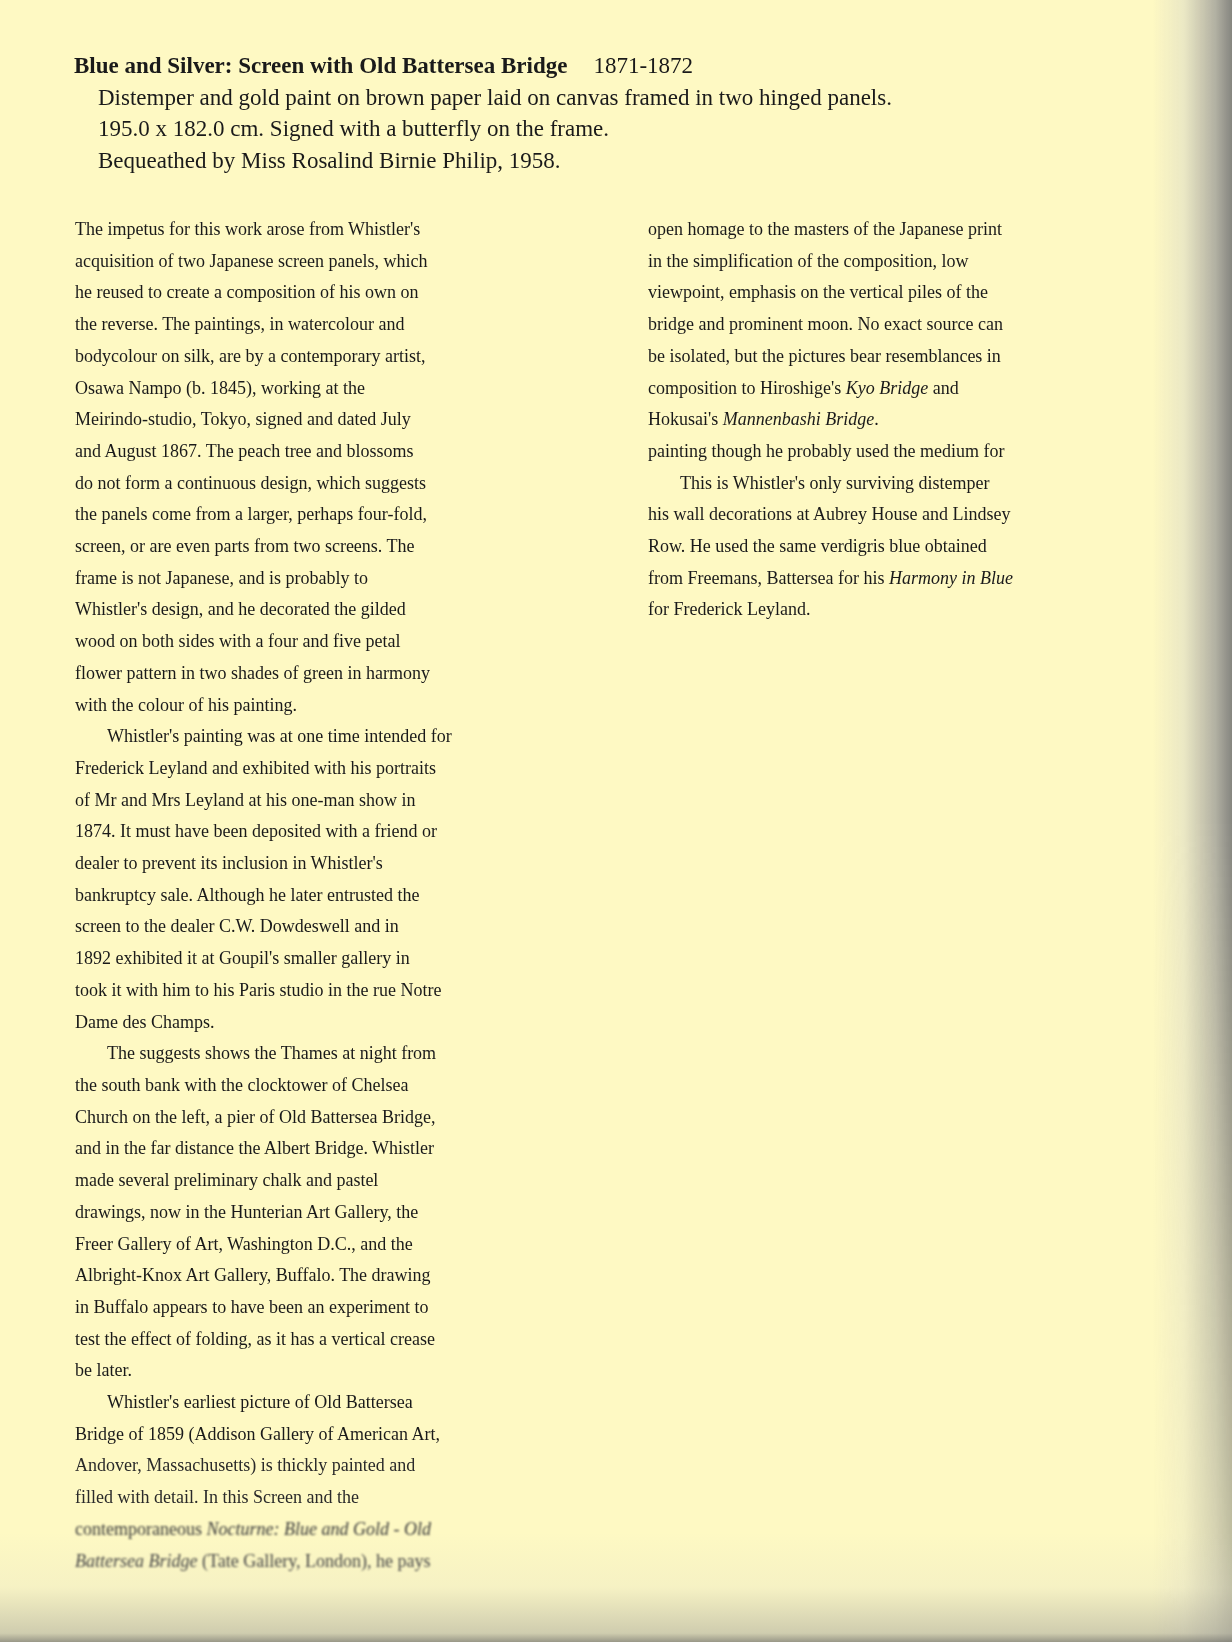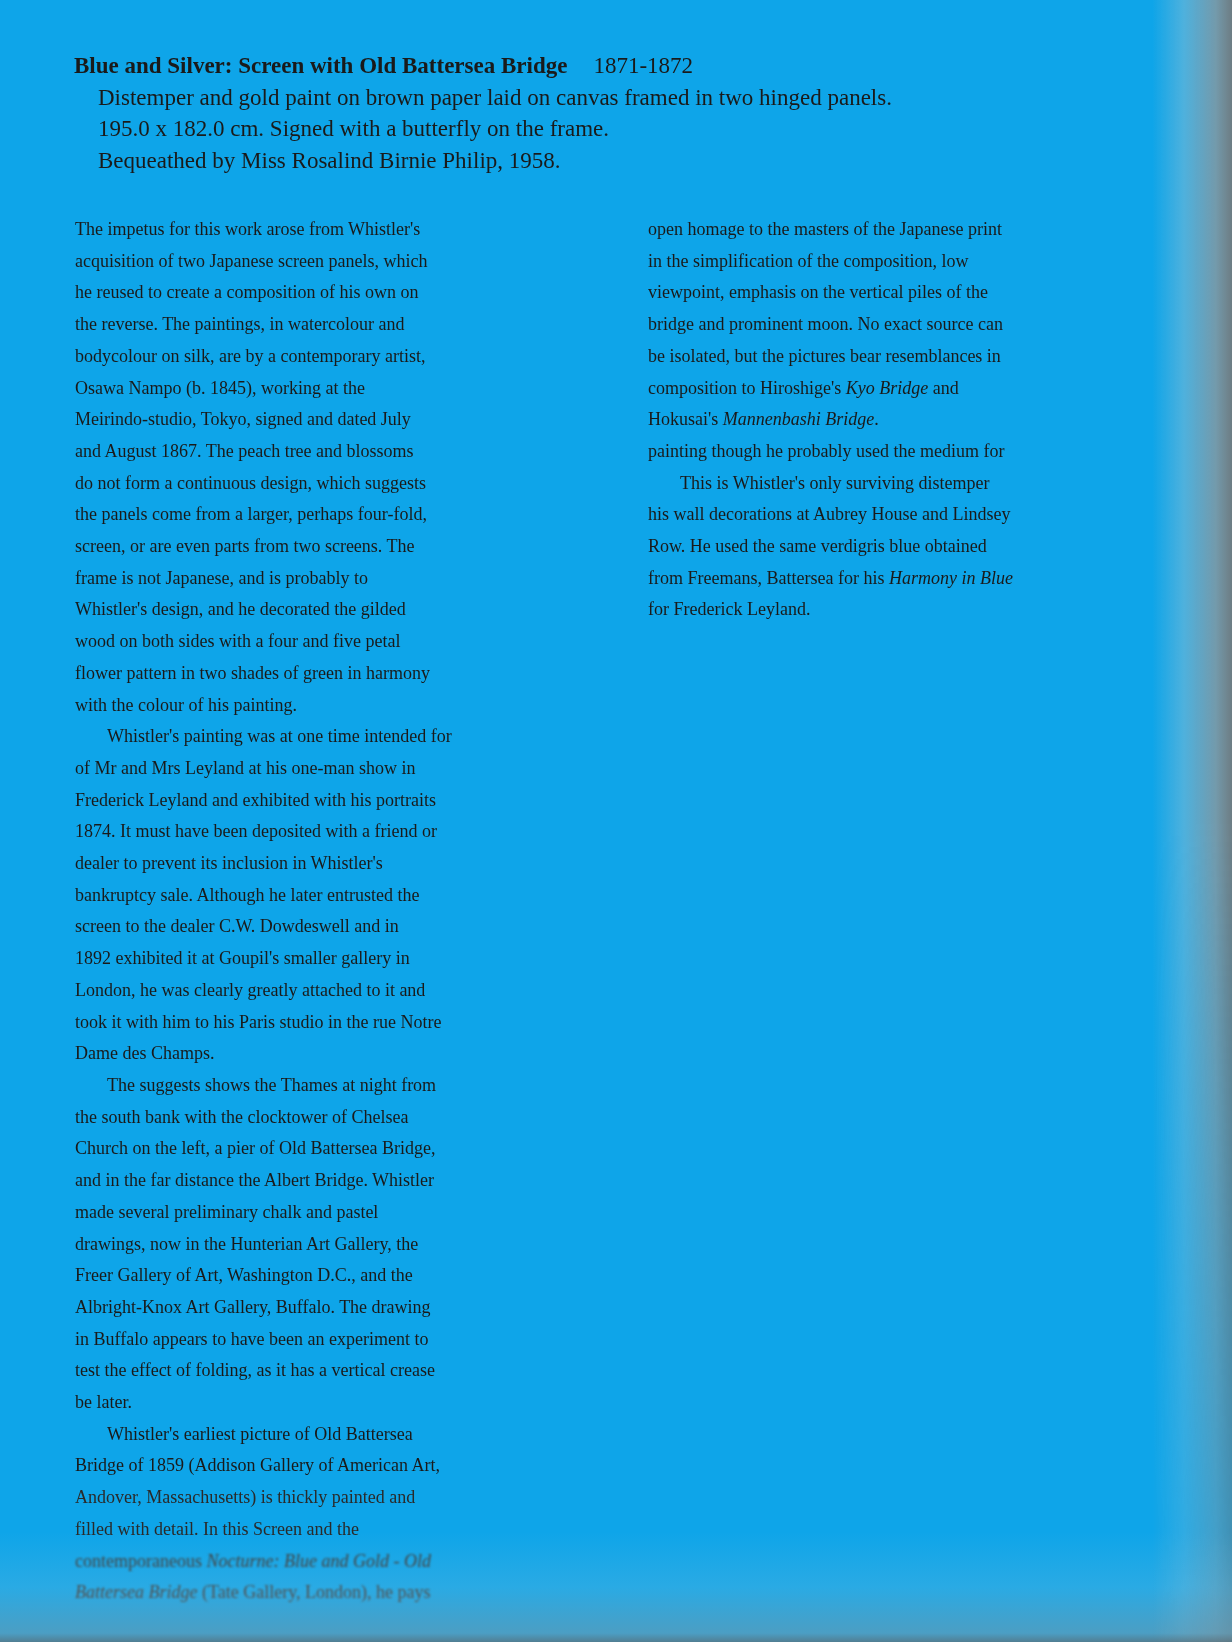--- a/index.html
+++ b/index.html
@@ -13,21 +13,21 @@
       background: #ffffff;
       position: relative;
       font-family: "Liberation Serif", "DejaVu Serif", serif;
       color: #1a1a1a;
     }
     .page {
       position: absolute;
       left: 0; top: 0;
       width: 1232px;
       height: 1642px;
-      background: #0ea5e9;
+      background: #fef9c3;
     }
     
     .edge-shadow {
       position: absolute;
       top: 0; right: 0;
       width: 80px;
       height: 1642px;
       background: linear-gradient(to right,
         rgba(255,255,255,0) 0%,
         rgba(200,200,200,0.35) 40%,
@@ -135,28 +135,27 @@
         <span class="ln">the panels come from a larger, perhaps four-fold,</span>
         <span class="ln">screen, or are even parts from two screens.  The</span>
         <span class="ln">frame is not Japanese, and is probably to</span>
         <span class="ln">Whistler's design, and he decorated the gilded</span>
         <span class="ln">wood on both sides with a four and five petal</span>
         <span class="ln">flower pattern in two shades of green in harmony</span>
         <span class="ln">with the colour of his painting.</span>
       </p>
     <p id="lp2">
         <span class="ln indent">Whistler's painting was at one time intended for</span>
+        <span class="ln">Frederick Leyland and exhibited with his portraits</span>
         <span class="ln">of Mr and Mrs Leyland at his one-man show in</span>
-        <span class="ln">Frederick Leyland and exhibited with his portraits</span>
         <span class="ln">1874.  It must have been deposited with a friend or</span>
         <span class="ln">dealer to prevent its inclusion in Whistler's</span>
         <span class="ln">bankruptcy sale.  Although he later entrusted the</span>
         <span class="ln">screen to the dealer C.W. Dowdeswell and in</span>
         <span class="ln">1892 exhibited it at Goupil's smaller gallery in</span>
-        <span class="ln">London, he was clearly greatly attached to it and</span>
         <span class="ln">took it with him to his Paris studio in the rue Notre</span>
         <span class="ln">Dame des Champs.</span>
       </p>
     <p id="lp3">
         <span class="ln indent">The suggests shows the Thames at night from</span>
         <span class="ln">the south bank with the clocktower of Chelsea</span>
         <span class="ln">Church on the left, a pier of Old Battersea Bridge,</span>
         <span class="ln">and in the far distance the Albert Bridge.  Whistler</span>
         <span class="ln">made several preliminary chalk and pastel</span>
         <span class="ln">drawings, now in the Hunterian Art Gallery, the</span>

